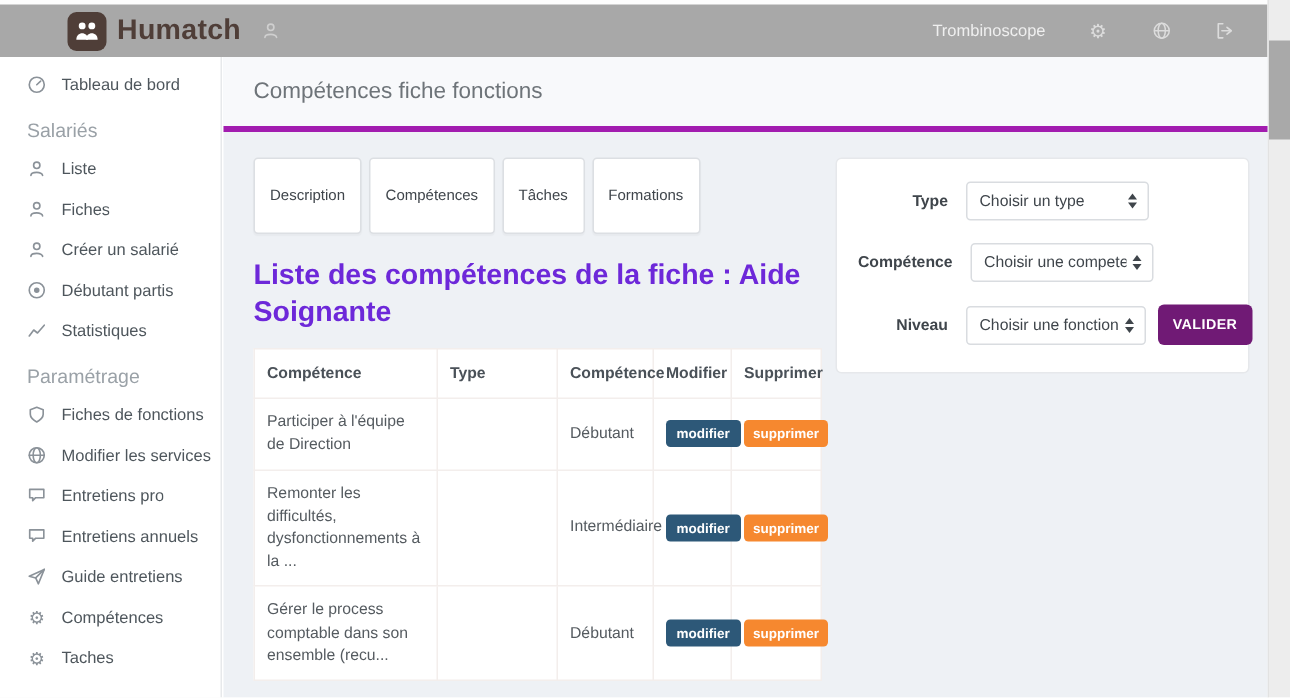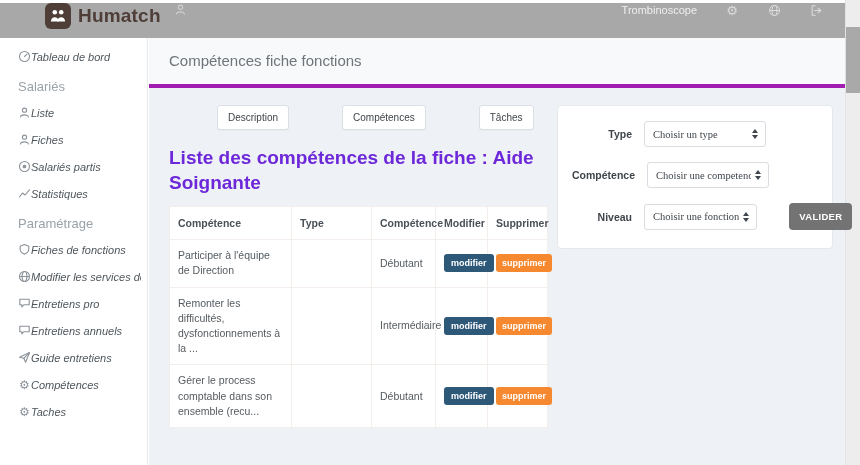--- a/index.html
+++ b/index.html
@@ -1,70 +1,70 @@
 <!DOCTYPE html>
 <html><head>
 <meta charset="utf-8">
 <style>
   * { margin:0; padding:0; box-sizing:border-box; }
   html,body { width:860px; height:465px; overflow:hidden; font-family:"Liberation Sans","DejaVu Sans",sans-serif; background:#fff; }
   .stage { position:relative; width:860px; height:465px; background:#fff; }
 
   
   .topstrip { position:absolute; top:0; left:0; width:845px; height:3px; background:#fdfdfd; }
-  .navbar { position:absolute; top:3px; left:0; width:845px; height:35px; background:#a8a8a8; display:flex; align-items:flex-start; }
+  .navbar { position:absolute; top:3px; left:0; width:845px; height:35px; background:#a8a8a8; display:flex; align-items:center; }
   .brand { display:flex; align-items:center; gap:7px; padding-left:45px; }
   .brand-icon { width:26px; height:26px; background:#4f3e38; border-radius:6px; display:flex; align-items:center; justify-content:center; }
   .brand-text { font-size:19px; font-weight:bold; color:#4f3e38; letter-spacing:.2px; }
   .nav-user { margin-left:13px; display:flex; align-items:center; }
   .nav-right { margin-left:auto; display:flex; align-items:center; gap:28px; padding-right:22px; }
   .nav-link { color:#efefef; font-size:11px; }
   .nav-ic { width:14px; height:14px; display:flex; align-items:center; justify-content:center; color:#dcdcdc; font-size:13px; line-height:1; }
 
   
   .scrollbar { position:absolute; top:0; right:0; width:15px; height:465px; background:#ededed; border-left:1px solid #e2e2e2; }
   .scroll-thumb { position:absolute; top:27px; left:0; width:15px; height:66px; background:#a9a9a9; }
 
   
   .sidebar { position:absolute; top:38px; left:0; width:148px; bottom:0; background:#fff; border-right:1px solid #e7e9eb; padding-top:5px; overflow:hidden; }
-  .side-item { display:flex; align-items:flex-end; gap:0; padding:7px 6px 7px 18px; font-size:11px; color:#4e565c; white-space:nowrap; overflow:hidden; cursor:pointer;font-style:italic; }
+  .side-item { display:flex; align-items:flex-end; gap:10px; padding:7px 6px 7px 18px; font-size:11px; color:#4e565c; white-space:nowrap; overflow:hidden; cursor:pointer; }
   .side-item .lbl { overflow:hidden; text-overflow:clip; }
   .side-section { padding:9px 18px 5px; font-size:13px; color:#9aa1a7; }
   .sic { flex:0 0 13px; width:13px; height:13px; display:flex; align-items:center; justify-content:center; color:#8b9299; font-size:12px; line-height:1; }
   .sic svg { width:13px; height:13px; stroke:#8b9299; fill:none; stroke-width:1.1; stroke-linecap:round; stroke-linejoin:round; }
 
   
   .main { position:absolute; top:38px; left:149px; right:15px; bottom:0; background:#eef1f5; }
   .page-title-bar { background:#f8f9fb; padding:14px 20px 15px; border-bottom:4px solid #a21caf; }
   .page-title { font-size:15px; color:#6e7479; }
   .content { padding:17px 14px 0 20px; display:flex; align-items:flex-start; }
   .left-col { width:378px; flex:none; }
 
   .tabs { display:flex; gap:5px; }
-  .tab { background:#fff; border:1px solid #dcdfe3; border-radius:3px; padding:6px 10px; font-size:10px; color:#3f454b; cursor:pointer; box-shadow:0 1px 1px rgba(0,0,0,.03); white-space:nowrap;margin-left:48px; }
+  .tab { background:#fff; border:1px solid #dcdfe3; border-radius:3px; padding:19px 10px; font-size:10px; color:#3f454b; cursor:pointer; box-shadow:0 1px 1px rgba(0,0,0,.03); white-space:nowrap; }
 
   .heading { font-size:19px; font-weight:bold; color:#6d28d9; margin:15px 0 11px; line-height:1.32; }
 
   table.comp { width:378px; border-collapse:collapse; background:#fff; table-layout:fixed; }
   table.comp th { font-size:10.5px; color:#4a5158; text-align:left; font-weight:bold; padding:10px 8px; border:1px solid #f3eeec; }
   table.comp td { font-size:10.5px; color:#555b60; padding:8px; border:1px solid #f3eeec; vertical-align:middle; line-height:1.45; }
   .c-comp { width:122px; } .c-type { width:80px; } .c-niv { width:64px; } .c-mod { width:52px; } .c-sup { width:60px; }
   .btn-modify { background:#2d5878; color:#fff; font-size:9px; font-weight:bold; padding:4px 7px; border:none; border-radius:3px; cursor:pointer; }
   .btn-delete { background:#f6882f; color:#fff; font-size:9px; font-weight:bold; padding:4px 6px; border:none; border-radius:3px; cursor:pointer; }
 
   
   .form-card { margin-left:10px; background:#fff; border:1px solid #e6e8eb; border-radius:4px; width:276px; padding:15px 14px 3px; }
   .form-row { display:flex; align-items:center; margin-bottom:15px; }
   .form-label { flex:0 0 60px; text-align:right; font-size:10.5px; font-weight:bold; color:#3f454b; margin-right:12px; }
   .select { width:122px; height:26px; background:#fff; border:1px solid #d9dce0; border-radius:3px; display:flex; align-items:center; padding:0 7px 0 8px; font-size:10.5px; color:#3f454b; cursor:pointer; }
-  .select .sel-val { flex:1; white-space:nowrap; overflow:hidden;font-family:Liberation Serif, serif; }
+  .select .sel-val { flex:1; white-space:nowrap; overflow:hidden; }
   .arrows { display:flex; flex-direction:column; gap:2px; margin-left:4px; }
   .tri-up { width:0; height:0; border-left:3.5px solid transparent; border-right:3.5px solid transparent; border-bottom:4px solid #3f454b; }
   .tri-dn { width:0; height:0; border-left:3.5px solid transparent; border-right:3.5px solid transparent; border-top:4px solid #3f454b; }
-  .btn-valider { margin-left:32px; background:#737373; color:#fff; font-size:9.5px; font-weight:bold; letter-spacing:.3px; padding:8px 10px; border:none; border-radius:4px; cursor:pointer; }
+  .btn-valider { margin-left:8px; background:#701a75; color:#fff; font-size:9.5px; font-weight:bold; letter-spacing:.3px; padding:8px 10px; border:none; border-radius:4px; cursor:pointer; }
 </style>
 </head>
 <body>
 
 <div class="stage">
 
   <div class="topstrip"></div>
   <div class="navbar">
     <div class="brand">
       <span class="brand-icon">
@@ -132,25 +132,34 @@
         <svg viewBox="0 0 13 13">
             <circle cx="6.5" cy="4.2" r="2.1"></circle>
             <path d="M2.6 11 C2.6 8.2 10.4 8.2 10.4 11"></path>
           </svg>
       </span>
       <span class="lbl">Fiches</span>
     </div>
     <div class="side-item">
       <span class="sic">
         <svg viewBox="0 0 13 13">
+            <circle cx="6.5" cy="4.2" r="2.1"></circle>
+            <path d="M2.6 11 C2.6 8.2 10.4 8.2 10.4 11"></path>
+          </svg>
+      </span>
+      <span class="lbl">Créer un salarié</span>
+    </div>
+    <div class="side-item">
+      <span class="sic">
+        <svg viewBox="0 0 13 13">
             <circle cx="6.5" cy="6.5" r="5"></circle>
             <circle cx="6.5" cy="6.5" r="1.3" fill="#8b9299"></circle>
           </svg>
       </span>
-      <span class="lbl">Salariés partis</span>
+      <span class="lbl">Débutant partis</span>
     </div>
     <div class="side-item">
       <span class="sic">
         <svg viewBox="0 0 13 13">
             <path d="M1.5 10 L4.5 6 L7 8 L11.5 2.8"></path>
           </svg>
       </span>
       <span class="lbl">Statistiques</span>
     </div>
     <div class="side-section">Paramétrage</div>

